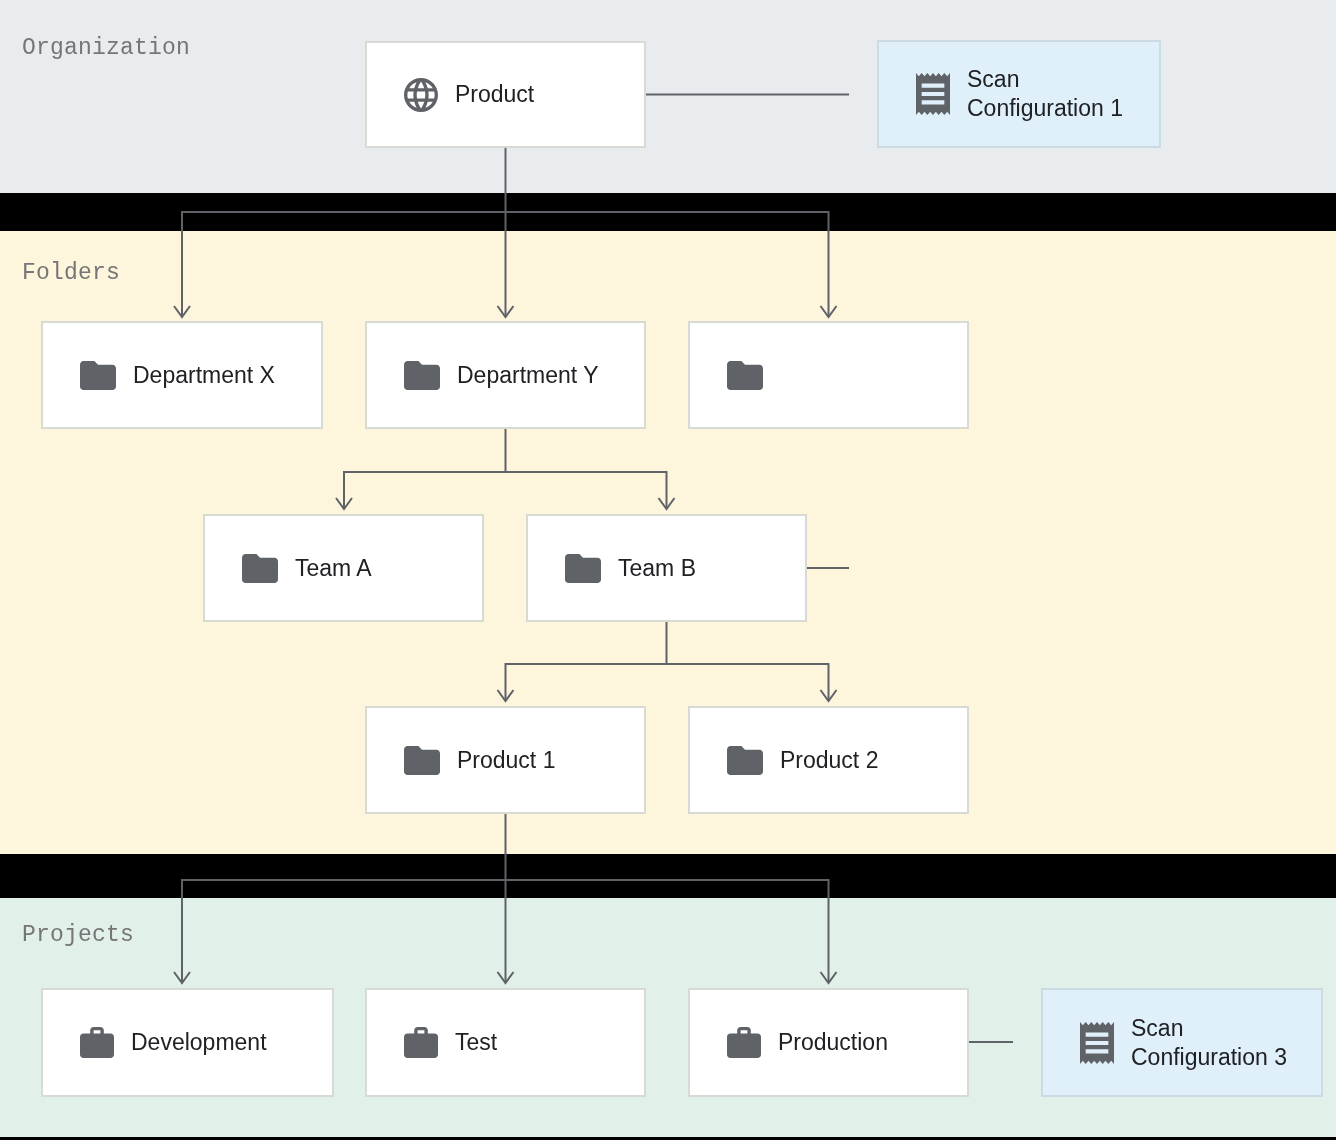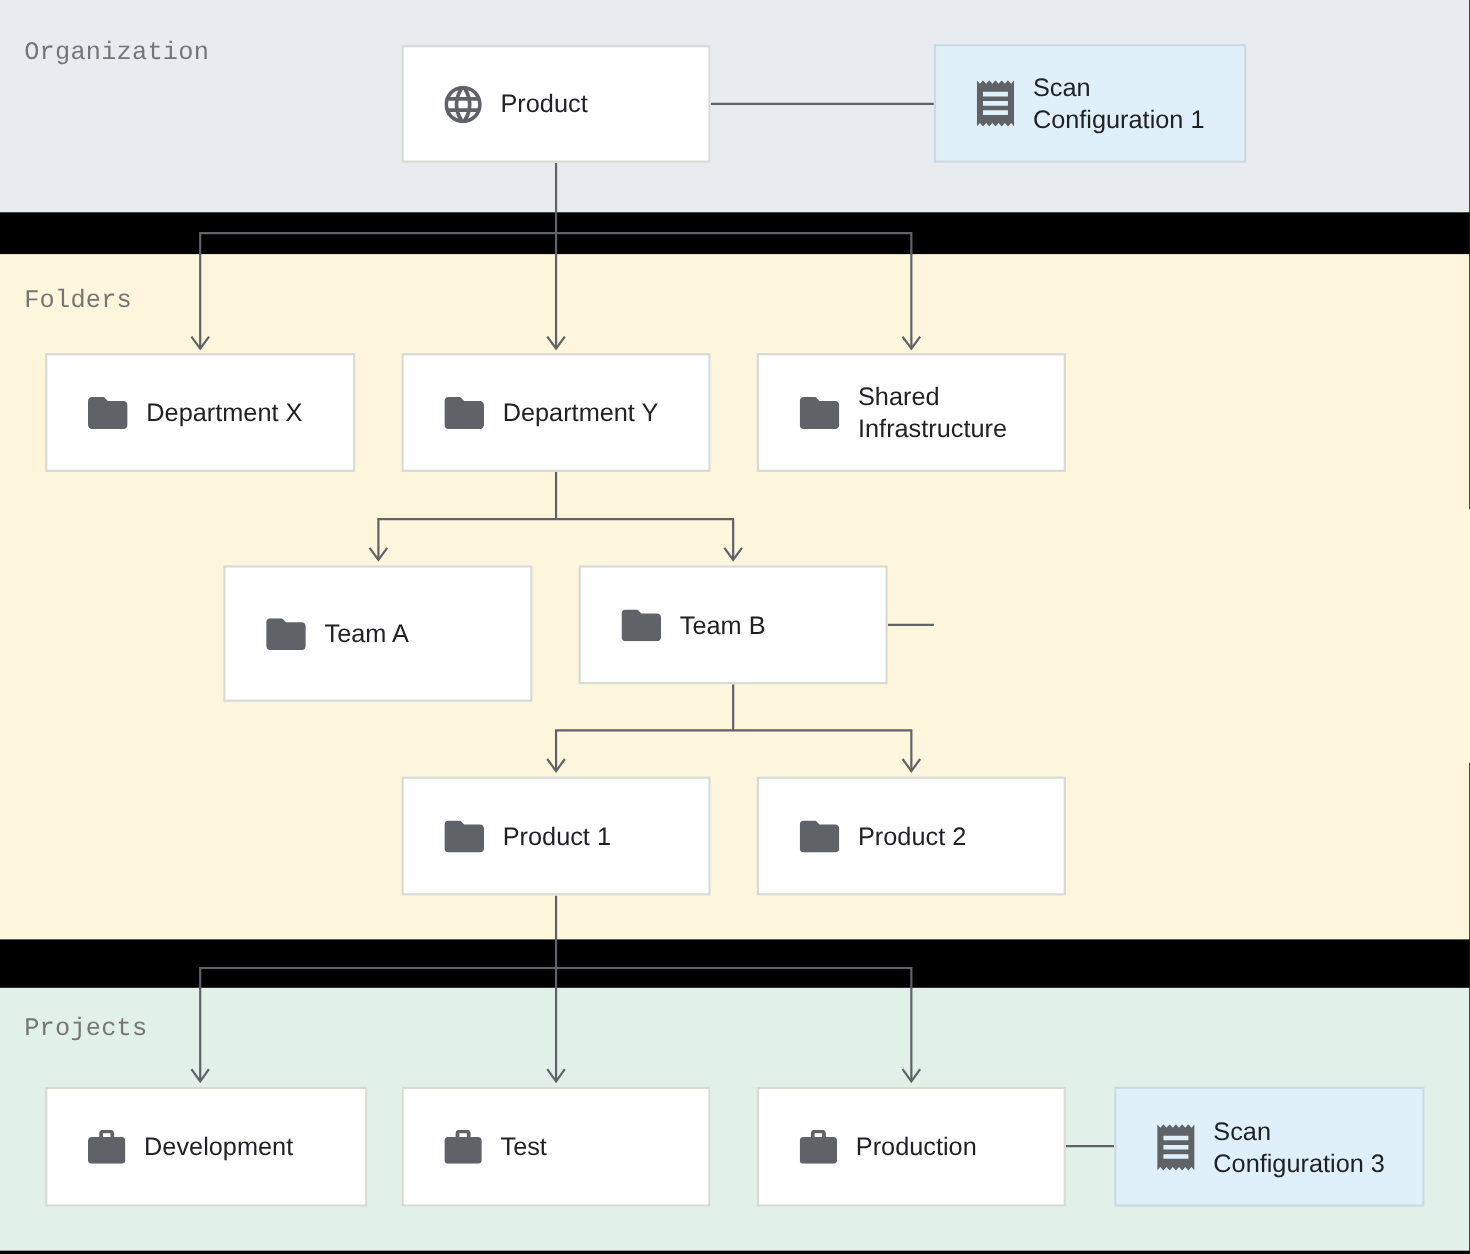--- a/index.html
+++ b/index.html
@@ -13,21 +13,21 @@
   .band-projects { top:898px; height:239px; background:#e1f0e8; }
   .band-label {
     position:absolute; left:22px; font-size:23px; line-height:28px;
     color:#757575; letter-spacing:.2px;font-family:Liberation Mono, monospace;
   }
   .node {
     position:absolute; display:flex; align-items:center;
     background:#ffffff; border:2px solid #d8dad4; box-sizing:border-box;
     padding-left:37px; gap:17px;
   }
-  .node.scan { background:#dff0fb; border-color:#ccdae2; }
+  .node.scan { background:#dff0fb; border-color:#ccdae2;margin-left:28px; }
   .node .label {
     font-size:23px; line-height:29px; color:#202124; padding-right:8px;
   }
   .icon { flex:0 0 auto; display:block; }
   .connectors { position:absolute; left:0; top:0; pointer-events:none; }
 </style>
 </head>
 <body>
 
 <div class="canvas">
@@ -112,24 +112,23 @@
     <svg class="icon" width="36" height="29" viewBox="2 4 20 16" preserveAspectRatio="none" fill="#5f6368">
         <path d="M10 4H4c-1.1 0-1.99.9-1.99 2L2 18c0 1.1.9 2 2 2h16c1.1 0 2-.9 2-2V8c0-1.1-.9-2-2-2h-8l-2-2z"></path>
       </svg>
     <span class="label">Department Y</span>
   </div>
 
   <div class="node" style="left:688px;top:321px;width:281px;height:108px">
     <svg class="icon" width="36" height="29" viewBox="2 4 20 16" preserveAspectRatio="none" fill="#5f6368">
         <path d="M10 4H4c-1.1 0-1.99.9-1.99 2L2 18c0 1.1.9 2 2 2h16c1.1 0 2-.9 2-2V8c0-1.1-.9-2-2-2h-8l-2-2z"></path>
       </svg>
-    <span class="label">Shared Infrastructure</span>
   </div>
 
-  <div class="node" style="left:203px;top:514px;width:281px;height:124px">
+  <div class="node" style="left:203px;top:514px;width:281px;height:108px">
     <svg class="icon" width="36" height="29" viewBox="2 4 20 16" preserveAspectRatio="none" fill="#5f6368">
         <path d="M10 4H4c-1.1 0-1.99.9-1.99 2L2 18c0 1.1.9 2 2 2h16c1.1 0 2-.9 2-2V8c0-1.1-.9-2-2-2h-8l-2-2z"></path>
       </svg>
     <span class="label">Team A</span>
   </div>
 
   <div class="node" style="left:526px;top:514px;width:281px;height:108px">
     <svg class="icon" width="36" height="29" viewBox="2 4 20 16" preserveAspectRatio="none" fill="#5f6368">
         <path d="M10 4H4c-1.1 0-1.99.9-1.99 2L2 18c0 1.1.9 2 2 2h16c1.1 0 2-.9 2-2V8c0-1.1-.9-2-2-2h-8l-2-2z"></path>
       </svg>

